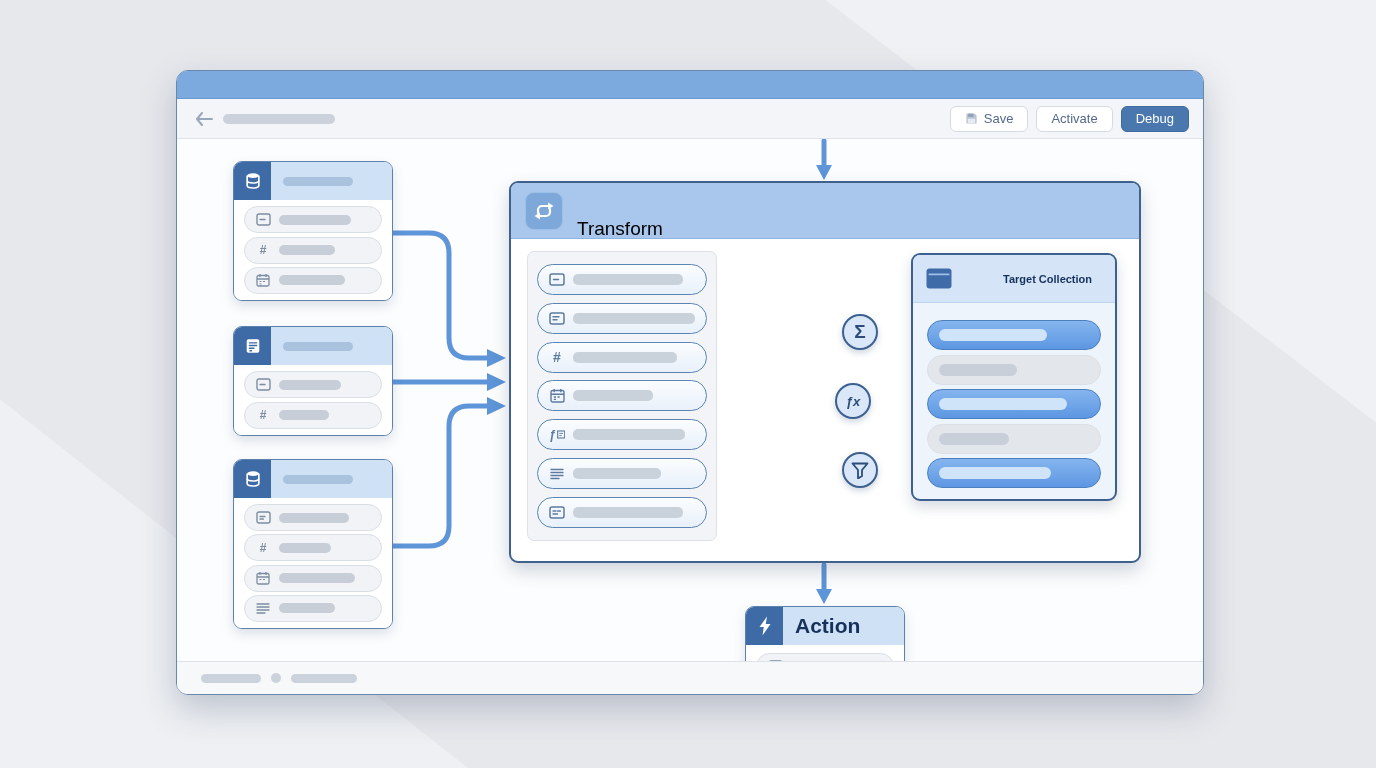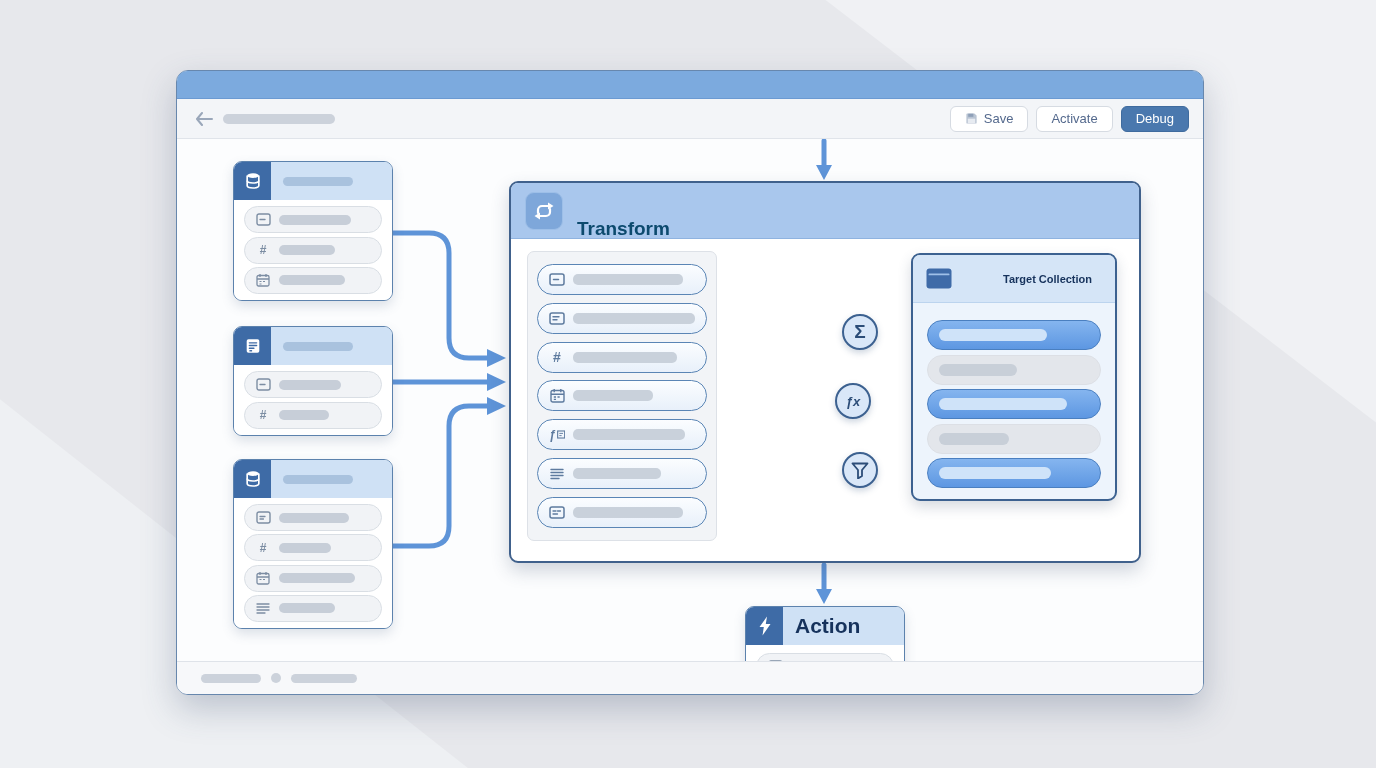--- a/index.html
+++ b/index.html
@@ -100,21 +100,21 @@
   }
   .transform-head {
     height:56px; background:#a9c7ed; border-radius:7px 7px 0 0;
     border-bottom:1px solid #8fb3e0;
     display:flex; align-items:center; padding:0 14px; gap:14px;
   }
   .transform-tile {
     width:38px; height:38px; border-radius:9px; background:#7ea7da;
     border:1px solid #9dbfe8; display:flex; align-items:center; justify-content:center;
   }
-  .transform-title { font-size:19px; font-weight:bold; color:#0c4a6e;margin-top:37px; }
+  .transform-title { font-size:19px; font-weight:normal; color:#000000;margin-top:37px; }
 
   .field-list {
     position:absolute; left:16px; top:68px; width:190px; height:290px;
     background:#f2f4f7; border:1px solid #dde1e7; border-radius:7px;
     display:flex; flex-direction:column; justify-content:space-between;
     padding:12px 9px;
   }
   .tf-pill {
     height:31px; border:1.6px solid #5a85b5; border-radius:16px;
     background:linear-gradient(#fbfdff,#e8f0fa);

